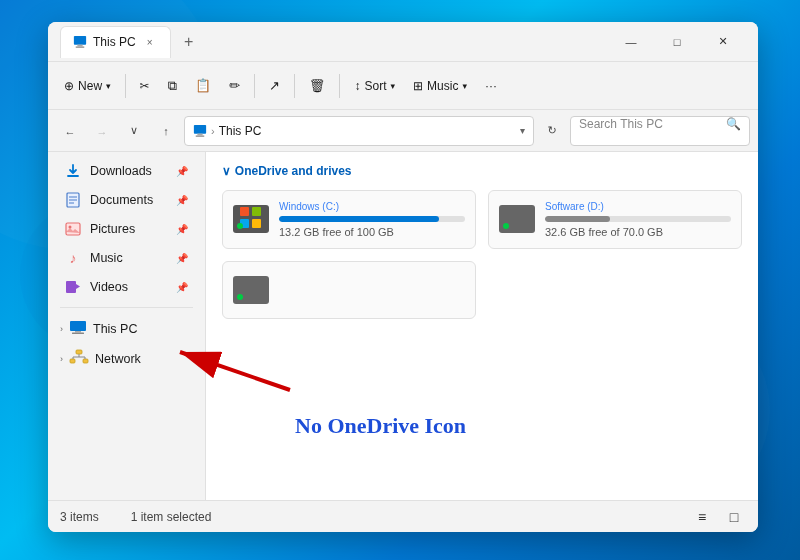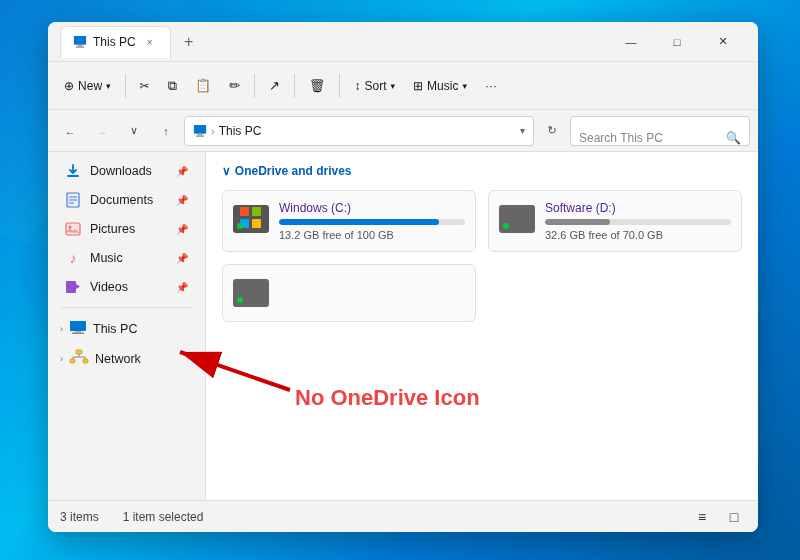--- a/index.html
+++ b/index.html
@@ -173,21 +173,21 @@
       border-radius: 4px;
       height: 30px;
       padding: 0 8px;
       font-size: 12px;
       color: #1a1a1a;
       gap: 4px;
     }
 
     .search-box {
       display: flex;
-      align-items: flex-end;
+      align-items: flex-start;
       background: white;
       border: 1px solid #d0d0d0;
       border-radius: 4px;
       height: 30px;
       padding: 0 8px;
       font-size: 12px;
       color: #888;
       width: 180px;
       gap: 4px;
     }
@@ -285,22 +285,22 @@
       display: flex;
       align-items: center;
       justify-content: center;
     }
 
     .drive-info {
       flex: 1;
     }
 
     .drive-name {
-      font-size: 12px;
-      color: #4c1d95;
+      font-size: 10px;
+      color: #3b82f6;
       margin-bottom: 4px;
     }
 
     .drive-bar-container {
       width: 100%;
       height: 6px;
       background: #e0e0e0;
       border-radius: 3px;
       margin-bottom: 4px;
       overflow: hidden;
@@ -350,25 +350,26 @@
       align-items: center;
       justify-content: center;
       border-radius: 3px;
       cursor: pointer;
       font-size: 14px;
       color: #333;
     }
 
     .no-onedrive-text {
       position: absolute;
-      color: #ef4444;
+      color: #1d4ed8;
       font-size: 20px;
       font-weight: bold;
-      font-family: Liberation Sans, sans-serif;
+      font-family: Liberation Serif, serif;
       text-shadow: 1px 1px 0 rgba(255,255,255,0.5);
+      margin-top: 28px;
     }
 
     
     .hdd-icon {
       width: 36px;
       height: 28px;
       background: #666;
       border-radius: 3px;
       position: relative;
       display: flex;
@@ -666,21 +667,21 @@
             </div>
           </div>
         </div>
 
       </div>
 
     </div>
   </div>
 
   <div class="status-bar">
-    <div style="display:flex;gap:24px;">
+    <div style="display:flex;gap:32px;">
       <span>3 items</span>
       <span>1 item selected</span>
     </div>
     <div class="status-right">
       <div class="view-btn">≡</div>
       <div class="view-btn">□</div>
     </div>
   </div>
 
 </div>

